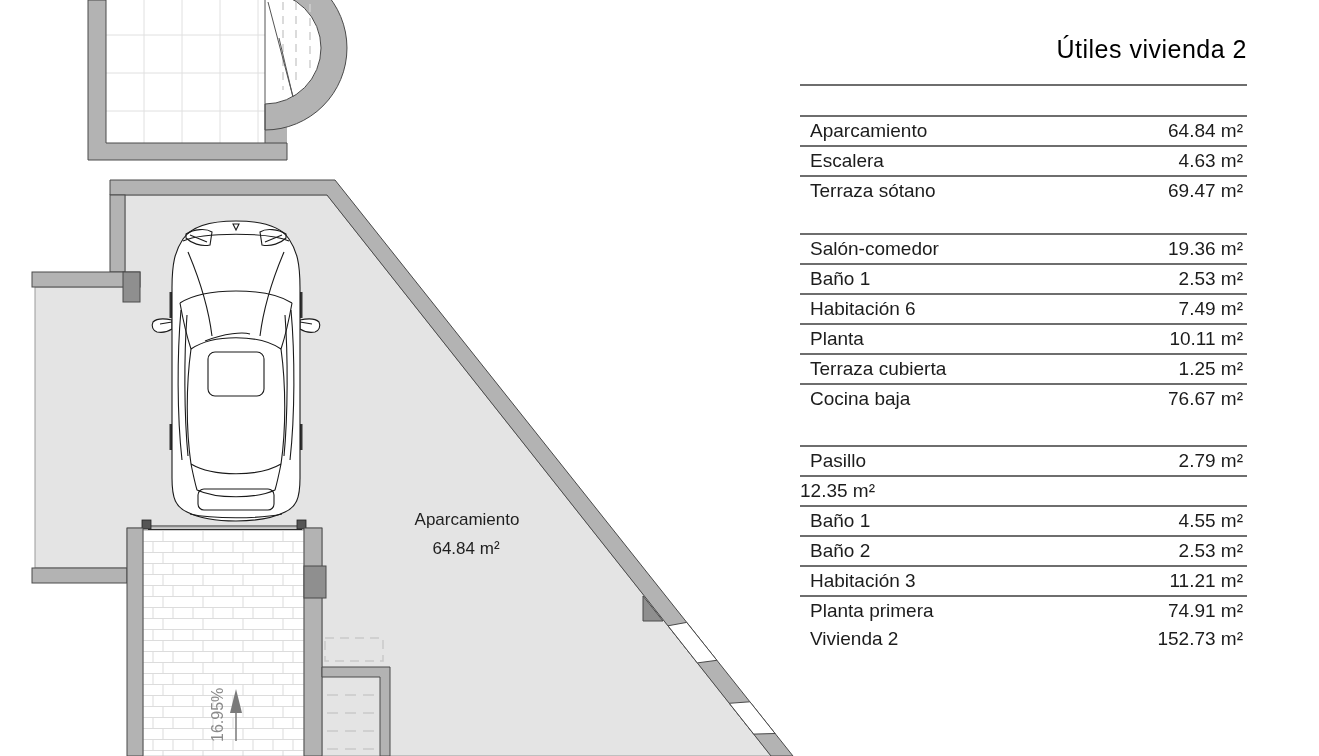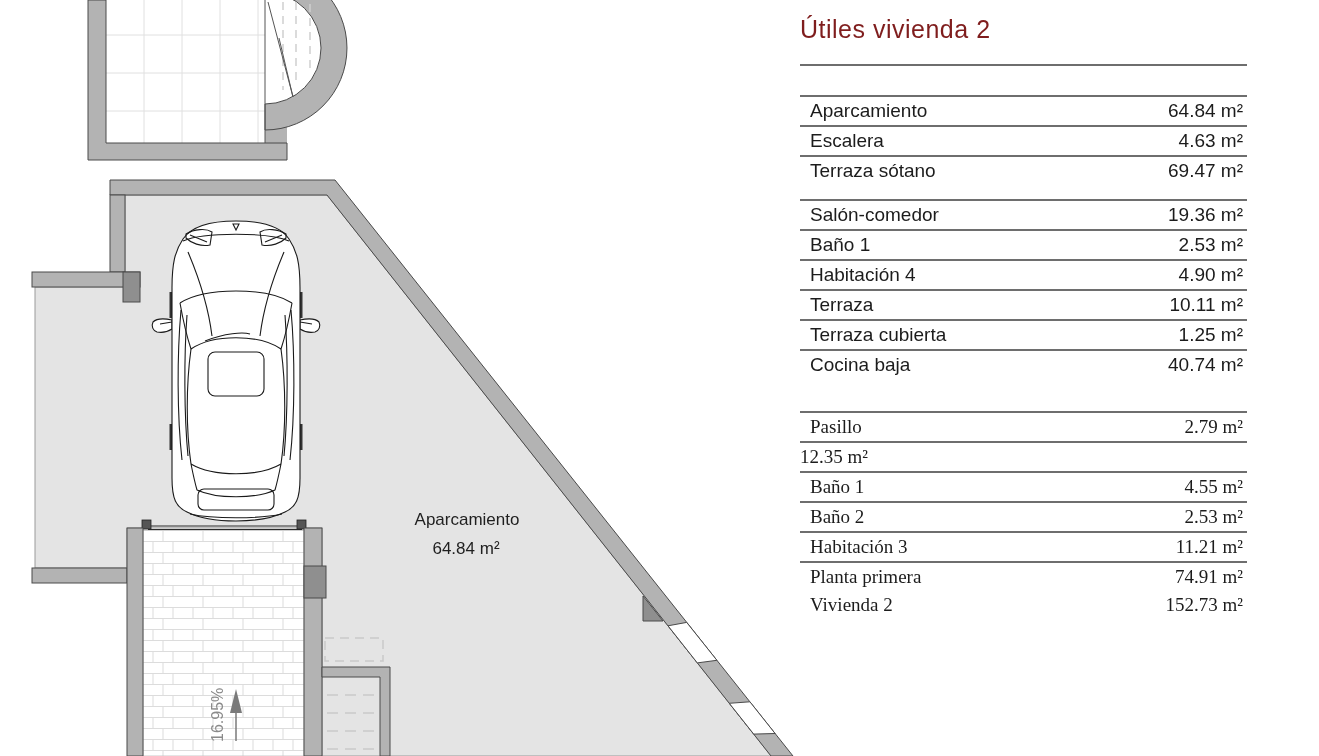--- a/index.html
+++ b/index.html
@@ -4,27 +4,27 @@
 <style>
   html,body{margin:0;padding:0;}
   body{
     width:1319px;height:756px;position:relative;background:#ffffff;
     font-family:"Liberation Sans", sans-serif;overflow:hidden;color:#1a1a1a;
   }
   .plan-wrap{position:absolute;left:0;top:0;width:810px;height:756px;}
   
   .panel{position:absolute;left:800px;top:0;width:447px;}
   .panel-title{
-    text-align:left;font-size:25px;padding-top:16px;line-height:26px;
-    color:#7f1d1d;letter-spacing:0.5px;
+    text-align:right;font-size:25px;padding-top:36px;line-height:26px;
+    color:#000000;letter-spacing:0.5px;
   }
   .title-rule{border-bottom:2px solid #6e6e6e;margin-top:22px;}
-  .sect{margin-top:14px;}
+  .sect{margin-top:28px;}
   .sect:nth-of-type(1){margin-top:29px;}
-  .sect:nth-of-type(3){margin-top:32px;font-family:Liberation Serif, serif;}
+  .sect:nth-of-type(3){margin-top:32px;}
   .row{
     height:30px;box-sizing:border-box;font-size:19px;line-height:28px;
     display:flex;justify-content:space-between;color:#1c1c1c;
   }
   .row.line{border-top:2px solid #6e6e6e;}
   .row .lbl{padding-left:10px;white-space:nowrap;}
   .row .val{padding-right:4px;white-space:nowrap;text-align:right;}
 </style>
 </head>
 <body>
@@ -142,34 +142,34 @@
       <div class="sect">
         <div class="row line">
           <span class="lbl">Salón-comedor</span>
           <span class="val">19.36 m²</span>
         </div>
         <div class="row line">
           <span class="lbl">Baño 1</span>
           <span class="val">2.53 m²</span>
         </div>
         <div class="row line">
-          <span class="lbl">Habitación 4</span>
-          <span class="val">4.90 m²</span>
-        </div>
-        <div class="row line">
-          <span class="lbl">Terraza</span>
+          <span class="lbl">Habitación 6</span>
+          <span class="val">7.49 m²</span>
+        </div>
+        <div class="row line">
+          <span class="lbl">Planta</span>
           <span class="val">10.11 m²</span>
         </div>
         <div class="row line">
           <span class="lbl">Terraza cubierta</span>
           <span class="val">1.25 m²</span>
         </div>
         <div class="row line">
           <span class="lbl">Cocina baja</span>
-          <span class="val">40.74 m²</span>
+          <span class="val">76.67 m²</span>
         </div>
       </div>
       <div class="sect">
         <div class="row line">
           <span class="lbl">Pasillo</span>
           <span class="val">2.79 m²</span>
         </div>
         <div class="row line">
           <span class="val">12.35 m²</span>
         </div>

